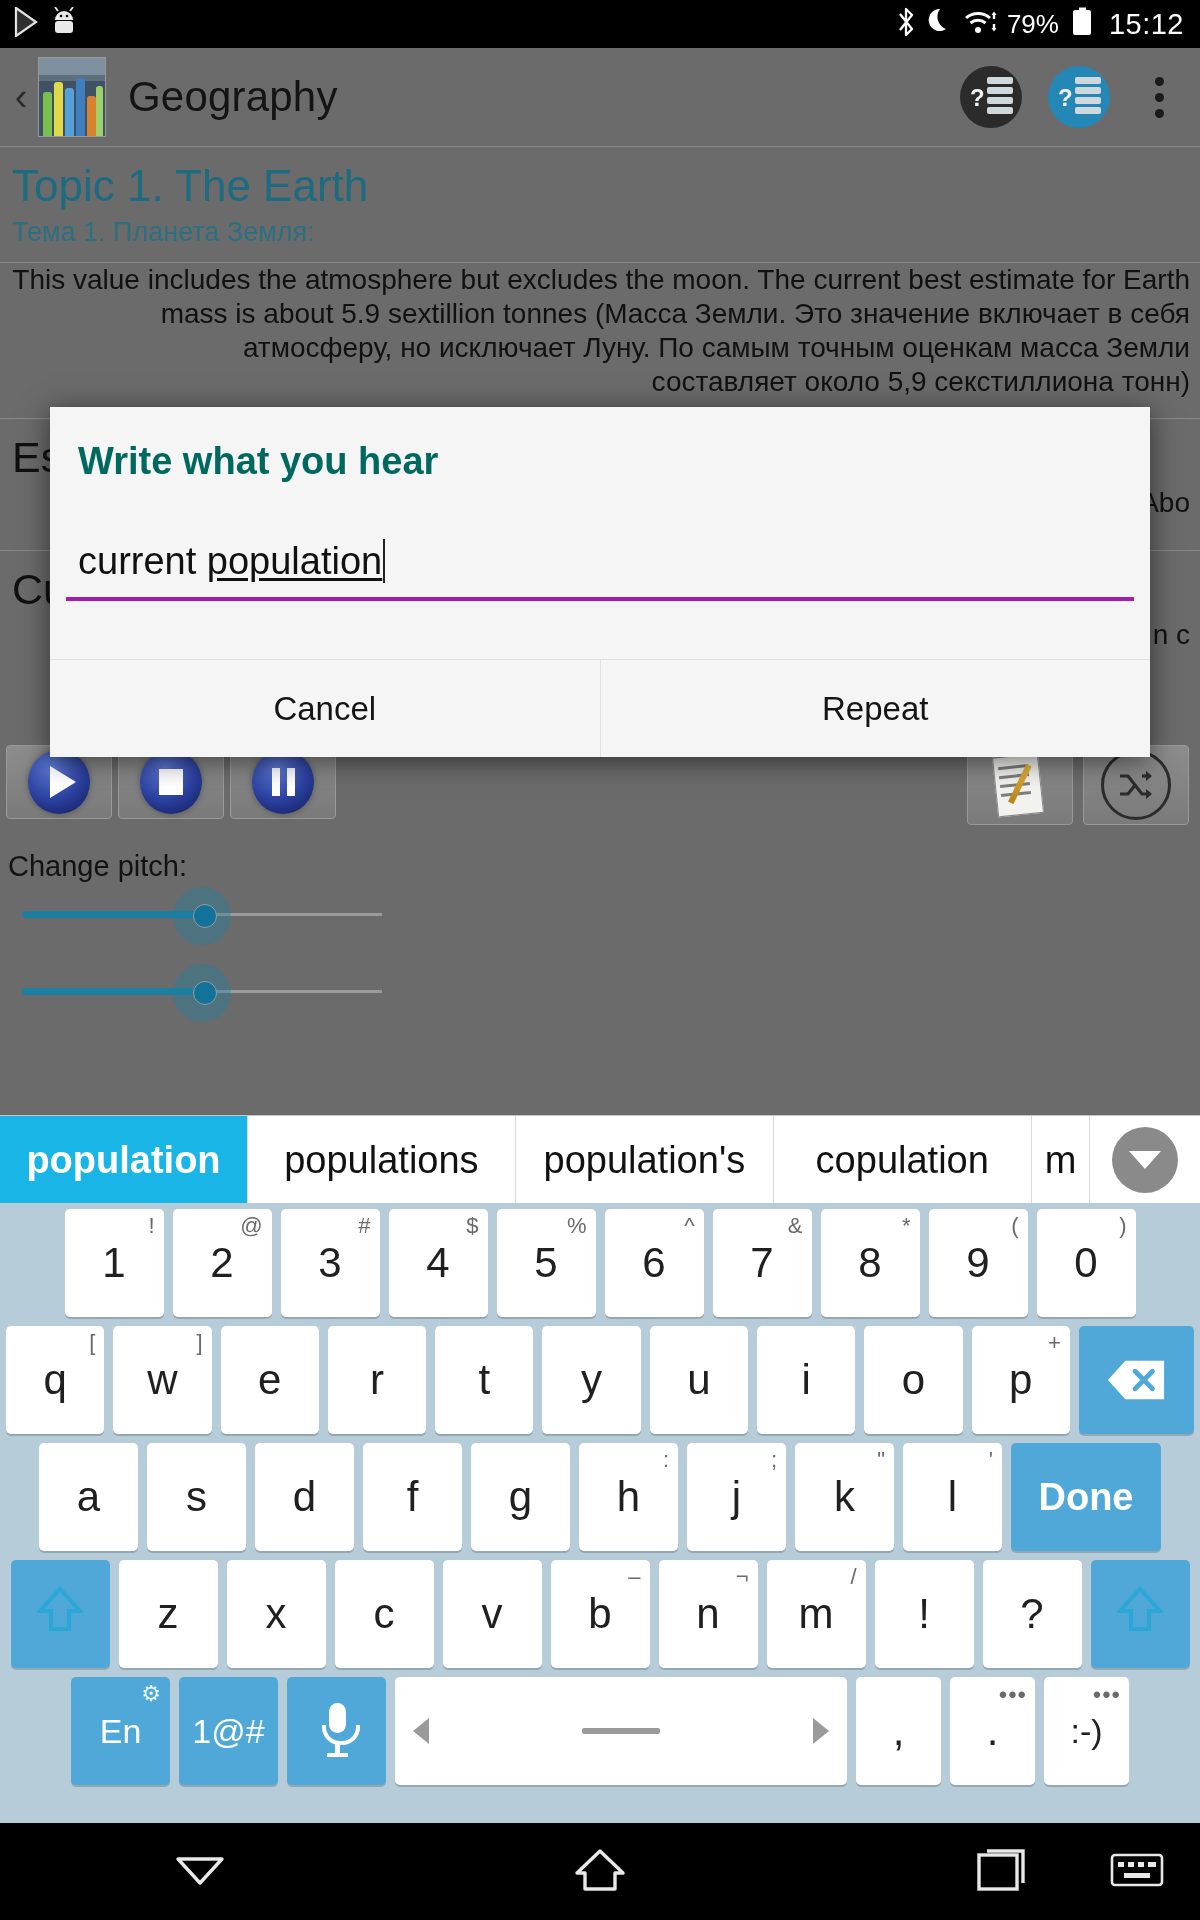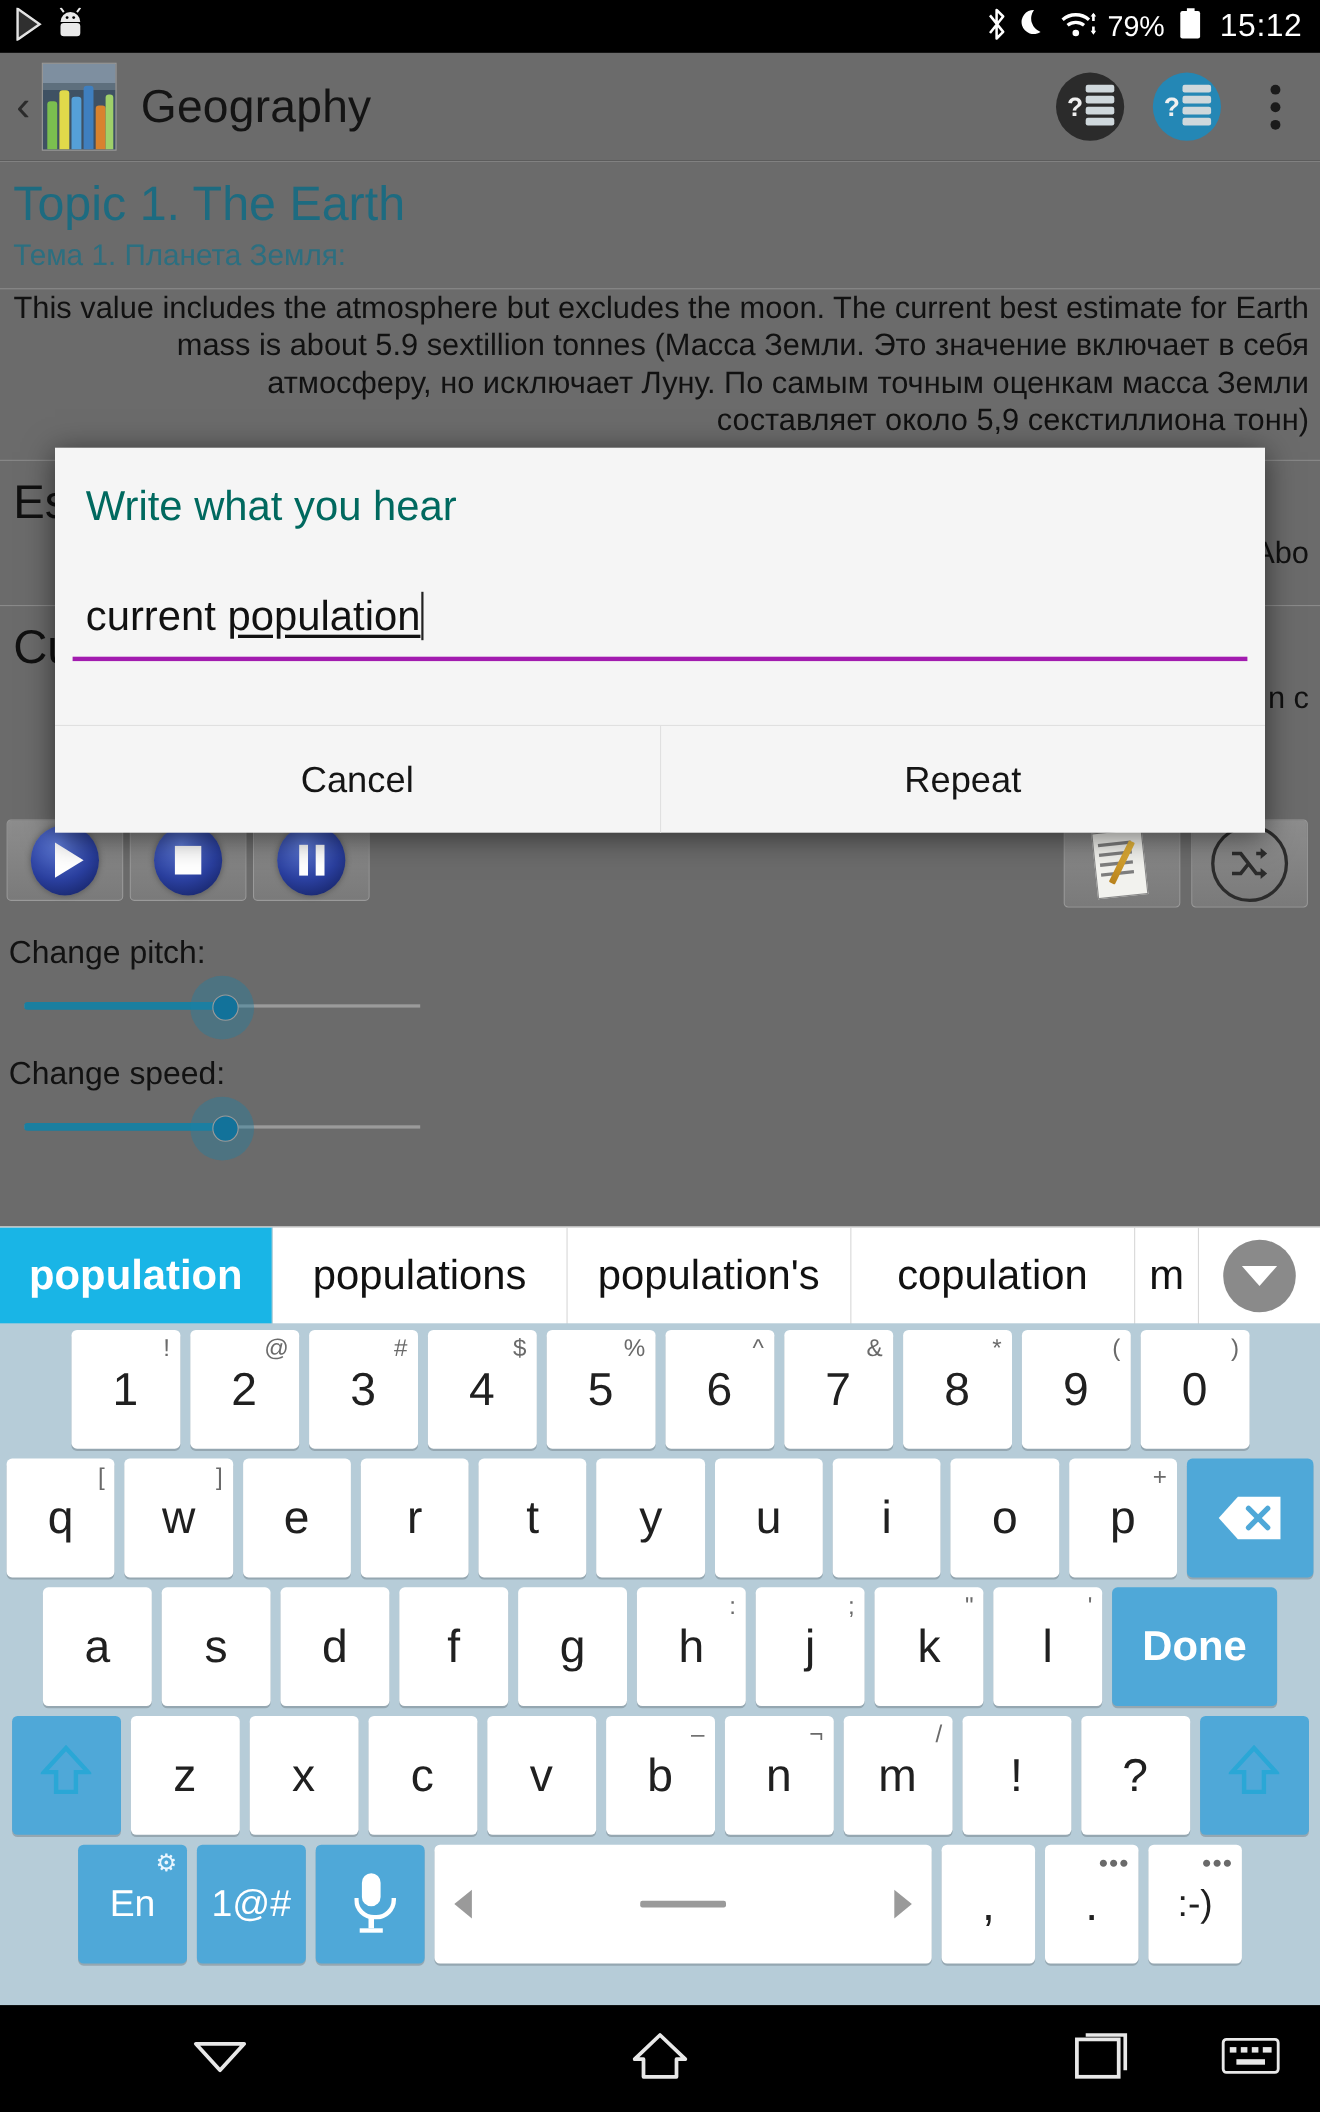--- a/index.html
+++ b/index.html
@@ -109,21 +109,21 @@
   .slider .track{position:absolute;left:0;top:30px;height:3px;width:100%;background:#9b9b9b;}
   .slider .fill{position:absolute;left:0;top:28px;height:7px;background:#1a7fa0;border-radius:3px;}
   .slider .halo{position:absolute;top:4px;width:58px;height:58px;border-radius:50%;background:rgba(30,130,165,.38);}
   .slider .thumb{position:absolute;top:21px;width:22px;height:22px;border-radius:50%;background:#12729a;}
   .dialog{
     position:absolute;left:50px;top:407px;width:1100px;
     background:#f5f5f5;
     box-shadow:0 4px 26px rgba(0,0,0,.55);
   }
   .dlg-title{
-    color:#00695f;font-size:38px;padding:33px 28px 28px 28px;
+    color:#00695f;font-size:38px;padding:33px 28px 28px 28px;font-weight:bold;
   }
   .dlg-field{
     margin:0 16px 0 16px;padding:0 0 0 6px;
     border-bottom:4px solid #a21caf;position:relative;height:86px;
   }
   .dlg-field .val{
     position:absolute;left:12px;bottom:14px;font-size:38px;color:#111;white-space:nowrap;
   }
   .dlg-field .val u{text-decoration:underline;text-underline-offset:4px;}
   .caret{display:inline-block;width:2px;height:44px;background:#222;vertical-align:-9px;margin-left:1px;}
@@ -368,21 +368,20 @@
     <div class="slider-label">Change pitch:</div>
     <div class="slider">
       <div class="track"></div>
       <div class="fill" style="width:50%"></div>
       <div class="halo" style="left:calc(50% - 29px)"></div>
       <div class="thumb" style="left:calc(50% - 11px)"></div>
     </div>
   </div>
 
   <div class="slider-wrap" style="top:960px">
-    <div class="slider-label">Change speed:</div>
     <div class="slider">
       <div class="track"></div>
       <div class="fill" style="width:50%"></div>
       <div class="halo" style="left:calc(50% - 29px)"></div>
       <div class="thumb" style="left:calc(50% - 11px)"></div>
     </div>
   </div>
 
   <div class="dialog">
     <div class="dlg-title">Write what you hear</div>

